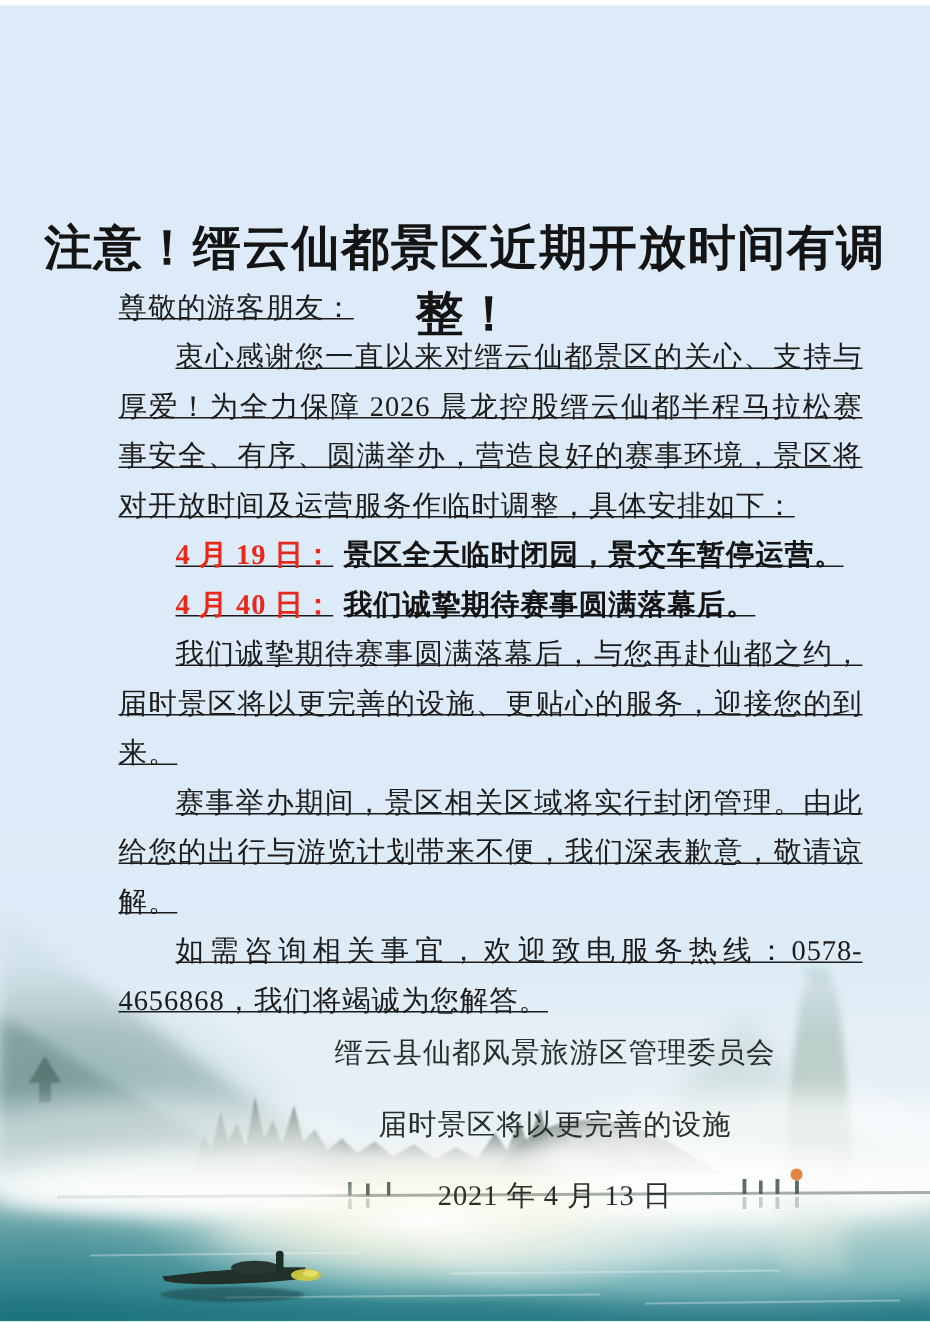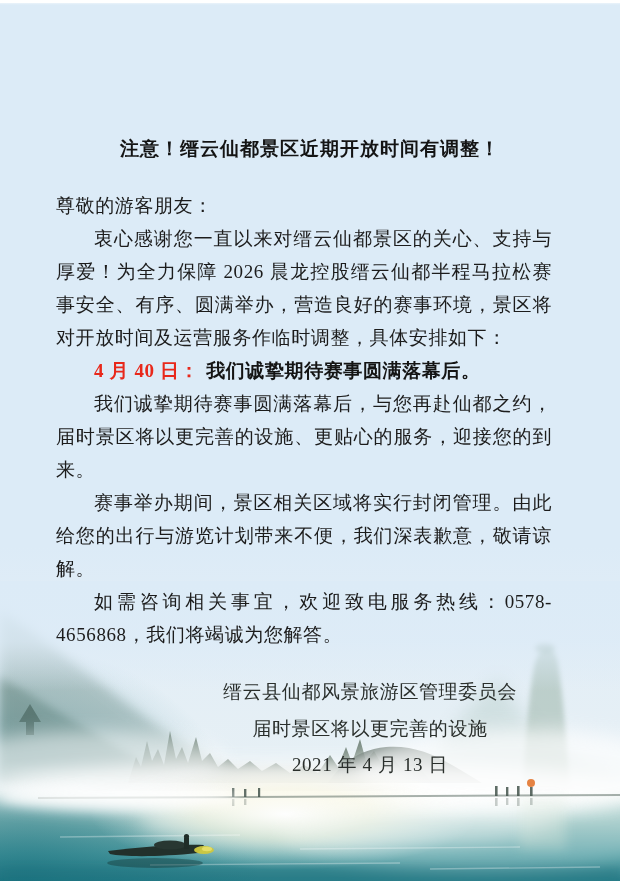--- a/index.html
+++ b/index.html
@@ -5,50 +5,51 @@
   html,body { margin:0; padding:0; background:#ffffff; }
   .page {
     position:relative; width:620px; height:881px; overflow:hidden;
     background:linear-gradient(180deg,#ffffff 0px,#dcebf7 5px,#dcebf7 62%,#e3eef6 74%,#eaf2f4 100%);
     font-family:"Liberation Serif","DejaVu Serif",serif;
     color:#1c1c1c;
   }
   .top-strip { position:absolute; top:0; left:0; right:0; height:3px; background:#ffffff; }
   .title {
     position:absolute; top:123px; left:0; right:0; z-index:2;
-    text-align:center; font-size:19px; font-weight:bold; letter-spacing:1px; color:#141414;
+    text-align:center; font-size:32px; font-weight:bold; letter-spacing:1px; color:#141414;
   }
   .body-text {
-    position:absolute; top:189px; left:56px; width:496px; z-index:2;
+    position:absolute; top:189px; left:79px; width:496px; z-index:2;
     font-size:19px; line-height:33px; letter-spacing:0.6px;
-    text-align:justify; text-justify:inter-character;
+    text-align:justify; text-justify:inter-character;text-decoration:underline;
   }
   .body-text p { margin:0; }
   .indent { text-indent:2em; }
   .schedule { text-indent:2em; font-weight:bold; }
   .schedule .sched-date { color:#e8281b; }
   .schedule .sched-text { margin-left:7px; color:#141414; }
   .signature {
     position:absolute; top:673px; left:205px; width:330px; z-index:3;
     text-align:center; font-size:19px; line-height:35.5px; letter-spacing:0.6px; color:#2a2f2c;
   }
-  .signature p { margin:1px; }
+  .signature p { margin:12px; }
   .landscape { position:absolute; left:0; bottom:0; z-index:1; display:block; }
 </style>
 </head>
 <body>
 
 <div class="page">
   <div class="top-strip"></div>
 
   <h1 class="title">注意！缙云仙都景区近期开放时间有调整！</h1>
 
   <div class="body-text">
     <p>尊敬的游客朋友：</p>
     <p class="indent">衷心感谢您一直以来对缙云仙都景区的关心、支持与厚爱！为全力保障 2026 晨龙控股缙云仙都半程马拉松赛事安全、有序、圆满举办，营造良好的赛事环境，景区将对开放时间及运营服务作临时调整，具体安排如下：</p>
+    <p class="schedule"><span class="sched-date">4 月 19 日：</span><span class="sched-text">景区全天临时闭园，景交车暂停运营。</span></p>
     <p class="schedule"><span class="sched-date">4 月 40 日：</span><span class="sched-text">我们诚挚期待赛事圆满落幕后。</span></p>
     <p class="indent">我们诚挚期待赛事圆满落幕后，与您再赴仙都之约，届时景区将以更完善的设施、更贴心的服务，迎接您的到来。</p>
     <p class="indent">赛事举办期间，景区相关区域将实行封闭管理。由此给您的出行与游览计划带来不便，我们深表歉意，敬请谅解。</p>
     <p class="indent">如需咨询相关事宜，欢迎致电服务热线：0578-4656868，我们将竭诚为您解答。</p>
   </div>
 
   <div class="signature">
     <p>缙云县仙都风景旅游区管理委员会</p>
     <p>届时景区将以更完善的设施</p>
     <p>2021 年 4 月 13 日</p>

